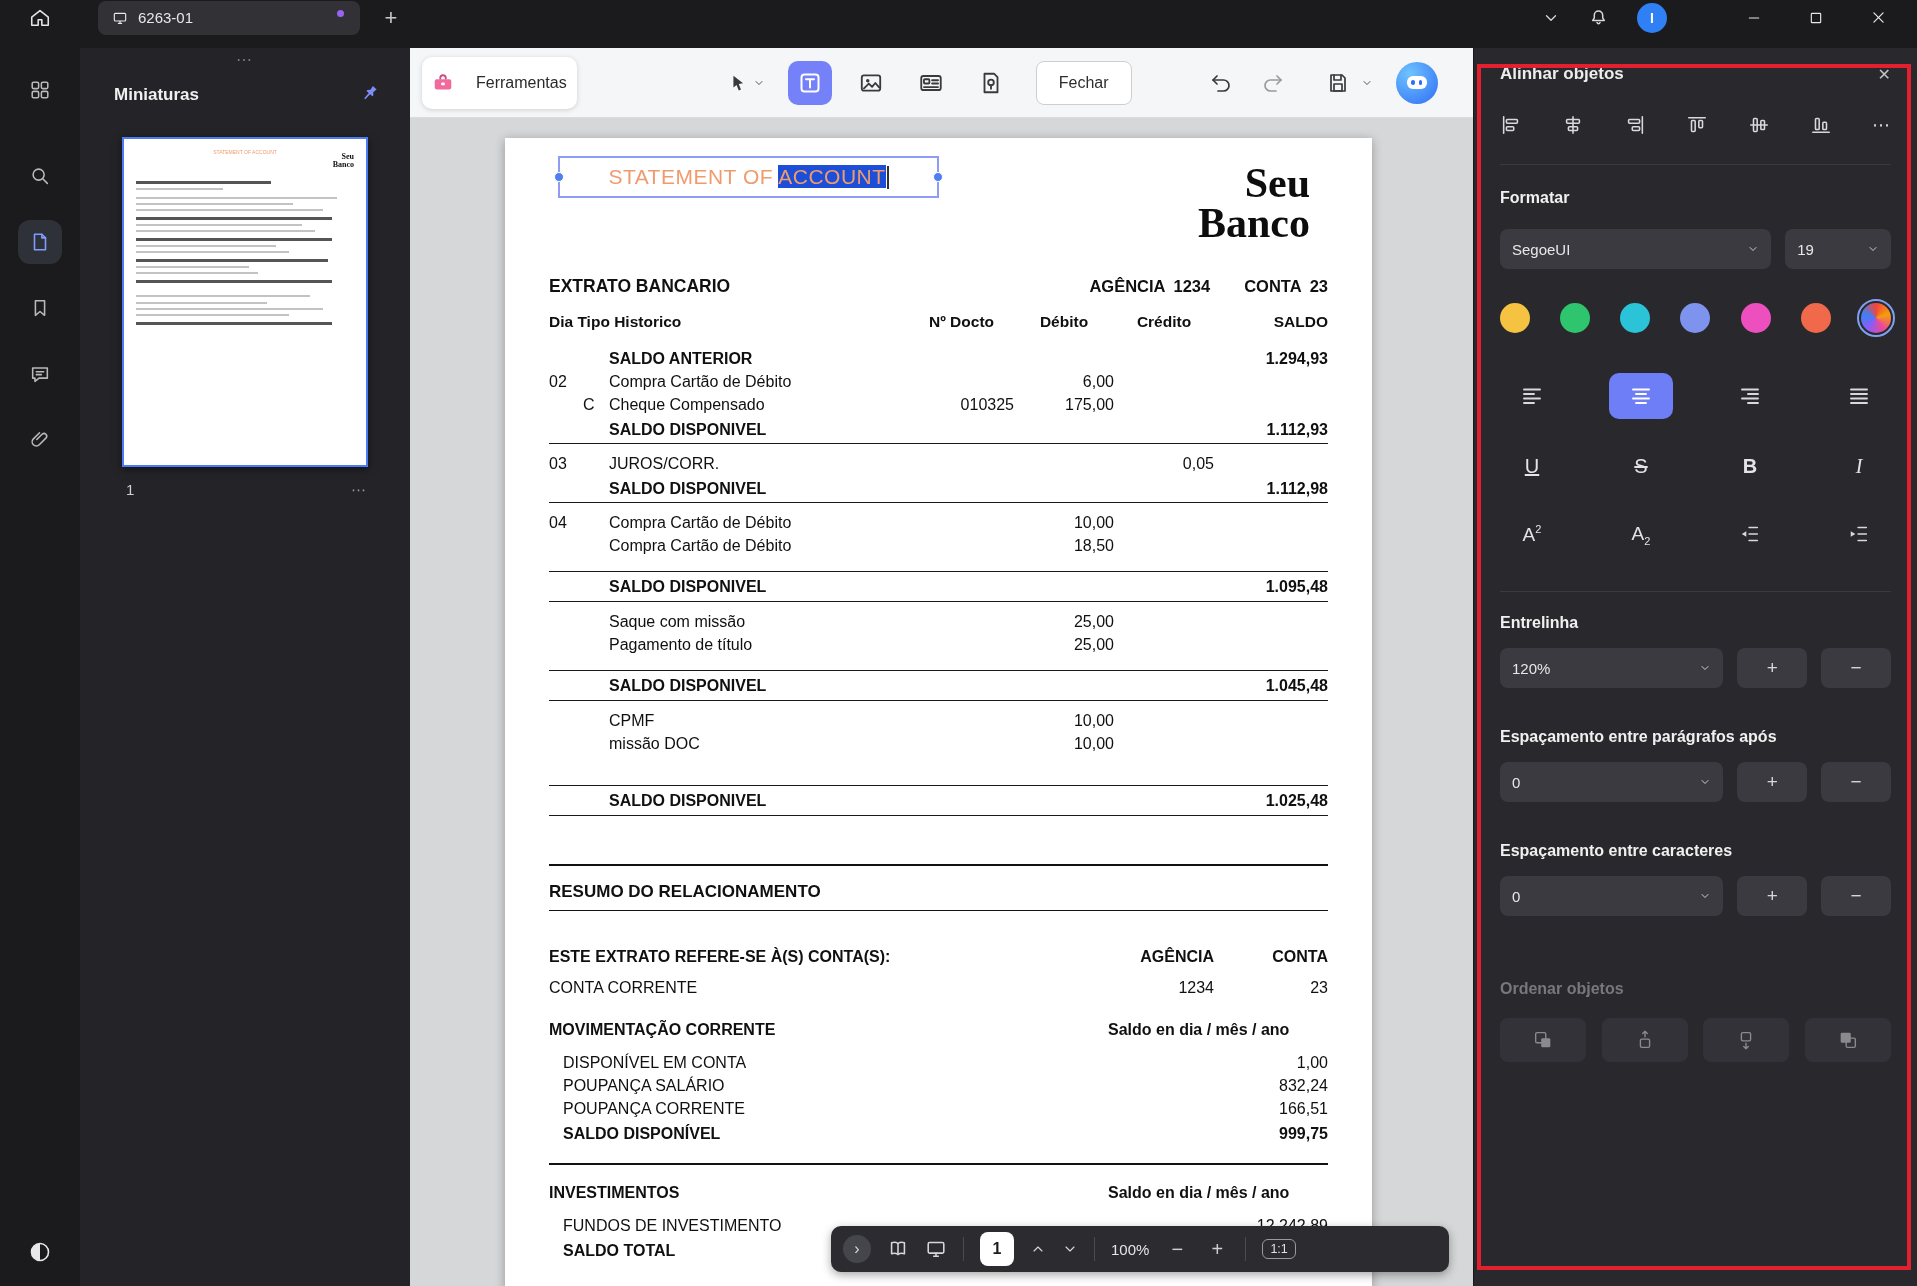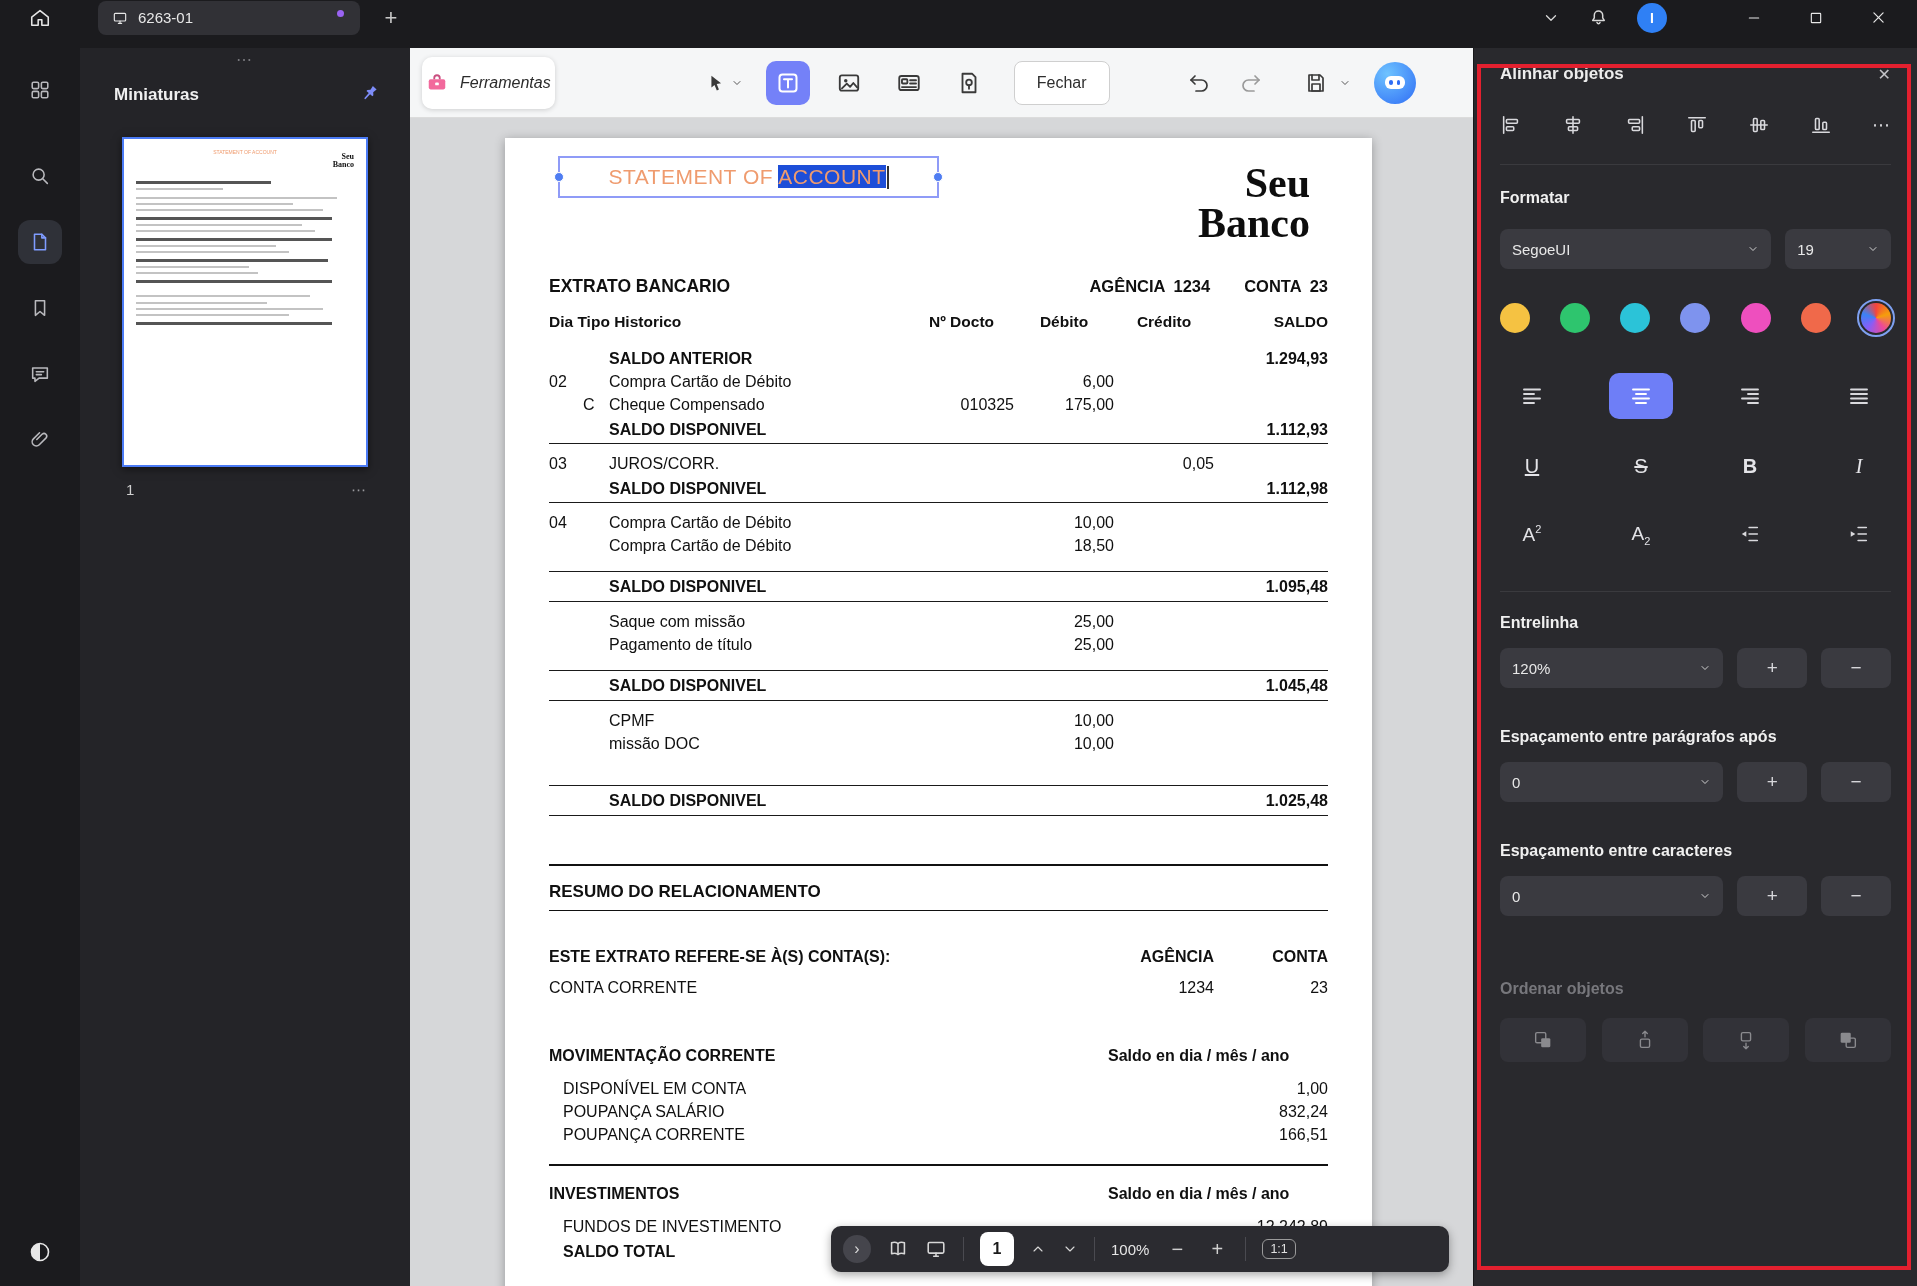--- a/index.html
+++ b/index.html
@@ -43,21 +43,21 @@
   .mini-lines { margin-top:26px; }
   .mini-lines div { background:#c3c3c3; }
   .thumb-foot { display:flex; justify-content:space-between; padding:14px 42px 0 46px; color:#d0d0d0; font-size:15px; }
   .thumb-foot .more { color:#9a9a9e; letter-spacing:2px; }
 
   
   .main { position:absolute; left:410px; top:48px; width:1063px; height:1238px; background:#d6d7d9; }
   .toolbar { position:absolute; left:0; top:0; width:100%; height:70px; background:#f5f6f7;
     border-bottom:1px solid #dcdcdc; display:flex; align-items:center; color:#333; }
   .btn-card { margin-left:12px; height:52px; background:#fff; border-radius:10px; display:flex; align-items:center;
-    gap:12px; padding:0 4px; box-shadow:0 1px 5px rgba(0,0,0,.16); font-size:16px; color:#2b2b2b;font-style:italic; }
+    gap:22px; padding:0 10px; box-shadow:0 1px 5px rgba(0,0,0,.16); font-size:16px; color:#2b2b2b; }
   .tool { display:flex; align-items:center; justify-content:center; color:#3a3a3a; }
   .tool.sel-tool { margin-left:150px; gap:4px; }
   .tool-text-active { margin-left:23px; width:44px; height:44px; border-radius:10px; background:#7481f8;
     display:flex; align-items:center; justify-content:center; color:#fff; }
   .tool.plain { margin-left:18px; width:42px; }
   .btn-fechar { margin-left:24px; height:44px; padding:0 22px; background:#fff; border:1px solid #cfcfcf;
     border-radius:8px; font-size:16px; color:#2e2e2e; display:flex; align-items:center; }
   .tool.undo { margin-left:72px; width:36px; }
   .tool.redo { margin-left:14px; width:36px; color:#9a9a9a; }
   .tool.save { margin-left:30px; width:36px; }
@@ -103,21 +103,21 @@
   .resumo { margin-top:48px; }
   .hr-thick { border-top:2.5px solid #111; }
   .hr-thin { border-top:1.6px solid #111; }
   .resumo-title { font-weight:bold; font-size:17px; margin:16px 0 8px; }
   .grid3 { display:grid; grid-template-columns:1fr 110px 114px; line-height:23px; }
   .grid3 .g-r { text-align:right; }
   .grid2 { display:grid; grid-template-columns:1fr 220px; line-height:23px; }
   .grid2 .g-r { text-align:left; }
   .ref-row { margin-top:34px; font-weight:bold; }
   .acct-row { margin-top:8px; }
-  .mov-head { margin-top:45px; font-weight:bold; }
+  .mov-head { margin-top:19px; font-weight:bold; }
   .pairs { margin-top:10px; }
   .pair .pl { padding-left:14px; } .pair .pv { text-align:right; }
   .saldo-row { font-weight:bold; margin-top:2px; }
   .saldo-row .pl { padding-left:14px; } .saldo-row .pv { text-align:right; }
   .hr2 { margin-top:18px; }
   .inv-head { margin-top:16px; font-weight:bold; }
 
   
   .bottombar { position:absolute; left:421px; bottom:14px; width:618px; height:46px; background:#2b2b30;
     border-radius:10px; box-shadow:0 3px 10px rgba(0,0,0,.35); display:flex; align-items:center; gap:16px;
@@ -582,20 +582,24 @@
               </div>
               <div class="grid2 pair">
                 <span class="pl">POUPANÇA SALÁRIO</span>
                 <span class="pv">832,24</span>
               </div>
               <div class="grid2 pair">
                 <span class="pl">POUPANÇA CORRENTE</span>
                 <span class="pv">166,51</span>
               </div>
             </div>
+          <div class="grid2 saldo-row">
+            <span class="pl">SALDO DISPONÍVEL</span>
+            <span class="pv">999,75</span>
+          </div>
           <div class="hr-thick hr2"></div>
           <div class="grid2 inv-head">
             <span>INVESTIMENTOS</span>
             <span class="g-r">Saldo en dia / mês / ano</span>
           </div>
           <div class="pairs">
               <div class="grid2 pair">
                 <span class="pl">FUNDOS DE INVESTIMENTO</span>
                 <span class="pv">12.242,89</span>
               </div>

